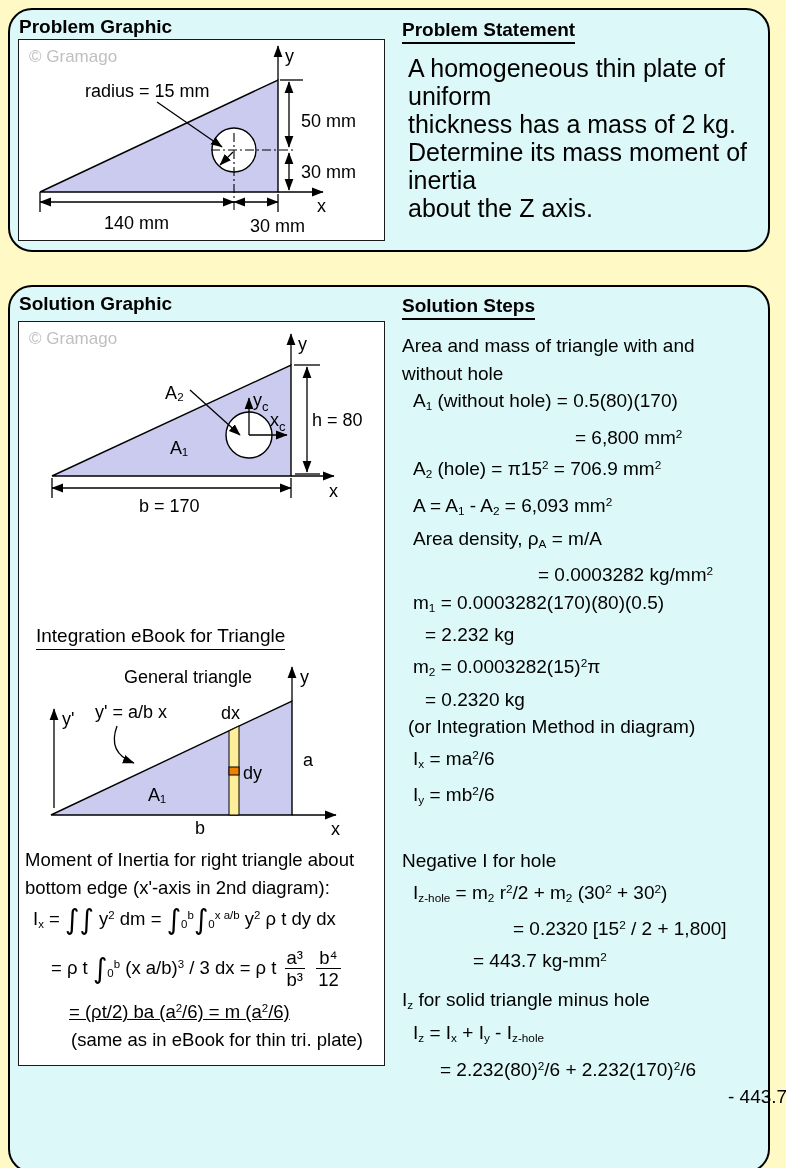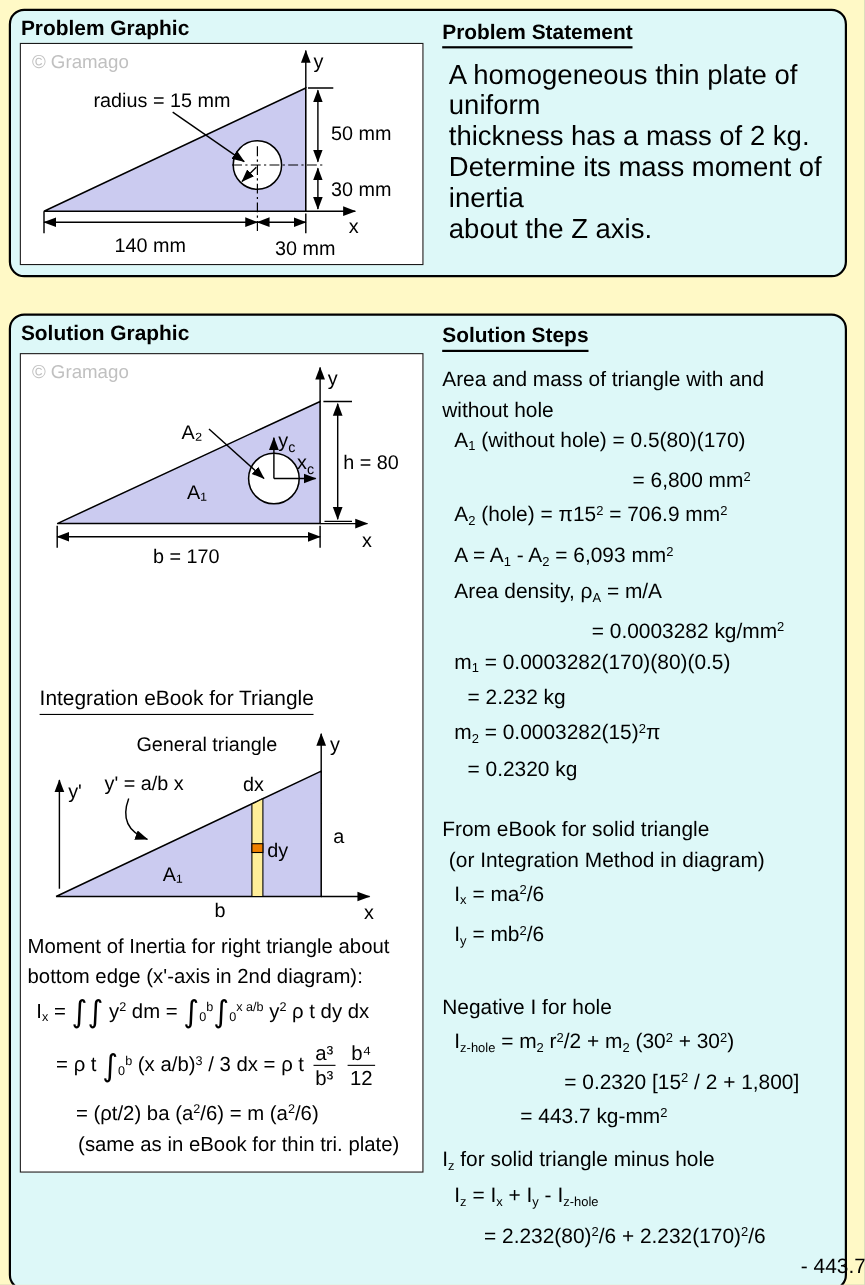--- a/index.html
+++ b/index.html
@@ -3,21 +3,21 @@
 <meta charset="utf-8">
 <style>
   :root{
     --bg:#FFF9C6; --panel:#DDF8F8; --tri:#CBCBF0; --strip:#FFEE99;
     --dyfill:#F08000; --red:#FF0000; --wm:#C0C0C0;
   }
   *{margin:0;padding:0;box-sizing:border-box;}
   body{font-family:"Liberation Sans","DejaVu Sans",sans-serif;background:#888;}
   .page{position:relative;width:786px;height:1168px;background:var(--bg);overflow:hidden;}
   .panel{position:absolute;left:8px;width:762px;background:var(--panel);
-         border:2.5px solid #000;border-radius:14px;}
+         border:2.5px solid #000;border-radius:24px;}
   .panel-problem{top:8px;height:244px;}
   .panel-solution{top:285px;height:888px;}
   .panel-title{position:absolute;left:9px;top:6px;font-size:19px;font-weight:bold;color:#000;}
   .gbox{position:absolute;background:#fff;border:1.5px solid #1a1a1a;}
   .gbox1{left:8px;top:29px;width:367px;height:202px;}
   .gbox2{left:8px;top:34px;width:367px;height:745px;}
   .sec-head{font-size:19px;font-weight:bold;color:#000;}
   .u{display:inline-block;border-bottom:2px solid #000;padding-bottom:1px;}
   .statement{position:absolute;left:392px;top:9px;width:372px;}
   .statement .para{margin-top:10px;padding-left:6px;font-size:25px;line-height:28px;color:#000;}
@@ -35,21 +35,21 @@
   .frac .num{display:block;padding:0 2px 1px 2px;}
   .frac .den{display:block;border-top:1.7px solid #000;padding:1px 2px 0 2px;}
   
   .int-head{position:absolute;left:17px;top:303px;font-size:19px;}
   .int-head .hu{display:inline-block;border-bottom:1.5px solid #000;padding-bottom:2px;}
   .mtext{position:absolute;font-size:18.5px;white-space:nowrap;color:#000;}
   .m1{left:6px;top:527px;}
   .m2{left:6px;top:555px;}
   .f1{left:14px;top:586px;}
   .f2{left:32px;top:626px;}
-  .f3{left:50px;top:679px;}
+  .f3{left:50px;top:679px;text-decoration:underline;}
   .f4{left:52px;top:707px;}
   svg{display:block;}
   svg text{font-family:"Liberation Sans","DejaVu Sans",sans-serif;font-size:18px;fill:#000;}
   svg .wm{font-size:17px;fill:var(--wm);}
   svg .ssub{font-size:13px;}
   .tri{fill:var(--tri);stroke:#000;stroke-width:1.4;}
   .hole{fill:#fff;stroke:#000;stroke-width:1.4;}
   .ln{stroke:#000;stroke-width:1.3;fill:none;}
   .dd{stroke:#000;stroke-width:1.1;fill:none;stroke-dasharray:9 3 2 3;}
   .stripe{fill:var(--strip);stroke:#000;stroke-width:1;}
@@ -240,21 +240,20 @@
         <div class="sl i1">A<sub>1</sub> (without hole) = 0.5(80)(170)</div>
         <div class="sl i7">= 6,800 mm<sup>2</sup></div>
         <div class="sl i1">A<sub>2</sub> (hole) = π15<sup>2</sup> = 706.9 mm<sup>2</sup></div>
         <div class="sl i1">A = A<sub>1</sub> - A<sub>2</sub> = 6,093 mm<sup>2</sup></div>
         <div class="sl i1">Area density, ρ<sub>A</sub> = m/A</div>
         <div class="sl i6">= 0.0003282 kg/mm<sup>2</sup></div>
         <div class="sl i1">m<sub>1</sub> = 0.0003282(170)(80)(0.5)</div>
         <div class="sl i2">= 2.232 kg</div>
         <div class="sl i1">m<sub>2</sub> = 0.0003282(15)<sup>2</sup>π</div>
         <div class="sl i2">= 0.2320 kg</div>
-        <div class="sl g28">From eBook for solid triangle</div>
         <div class="sl i05">(or Integration Method in diagram)</div>
         <div class="sl i1">I<sub>x</sub> = ma<sup>2</sup>/6</div>
         <div class="sl i1">I<sub>y</sub> = mb<sup>2</sup>/6</div>
         <div class="sl g33">Negative I for hole</div>
         <div class="sl i1">I<sub>z-hole</sub> = m<sub>2</sub> r<sup>2</sup>/2 + m<sub>2</sub> (30<sup>2</sup> + 30<sup>2</sup>)</div>
         <div class="sl i5">= 0.2320 [15<sup>2</sup> / 2 + 1,800]</div>
         <div class="sl i4">= 443.7 kg-mm<sup>2</sup></div>
         <div class="sl g32">I<sub>z</sub> for solid triangle minus hole</div>
         <div class="sl i1">I<sub>z</sub> = I<sub>x</sub> + I<sub>y</sub> - I<sub>z-hole</sub></div>
         <div class="sl i3">= 2.232(80)<sup>2</sup>/6 + 2.232(170)<sup>2</sup>/6</div>

